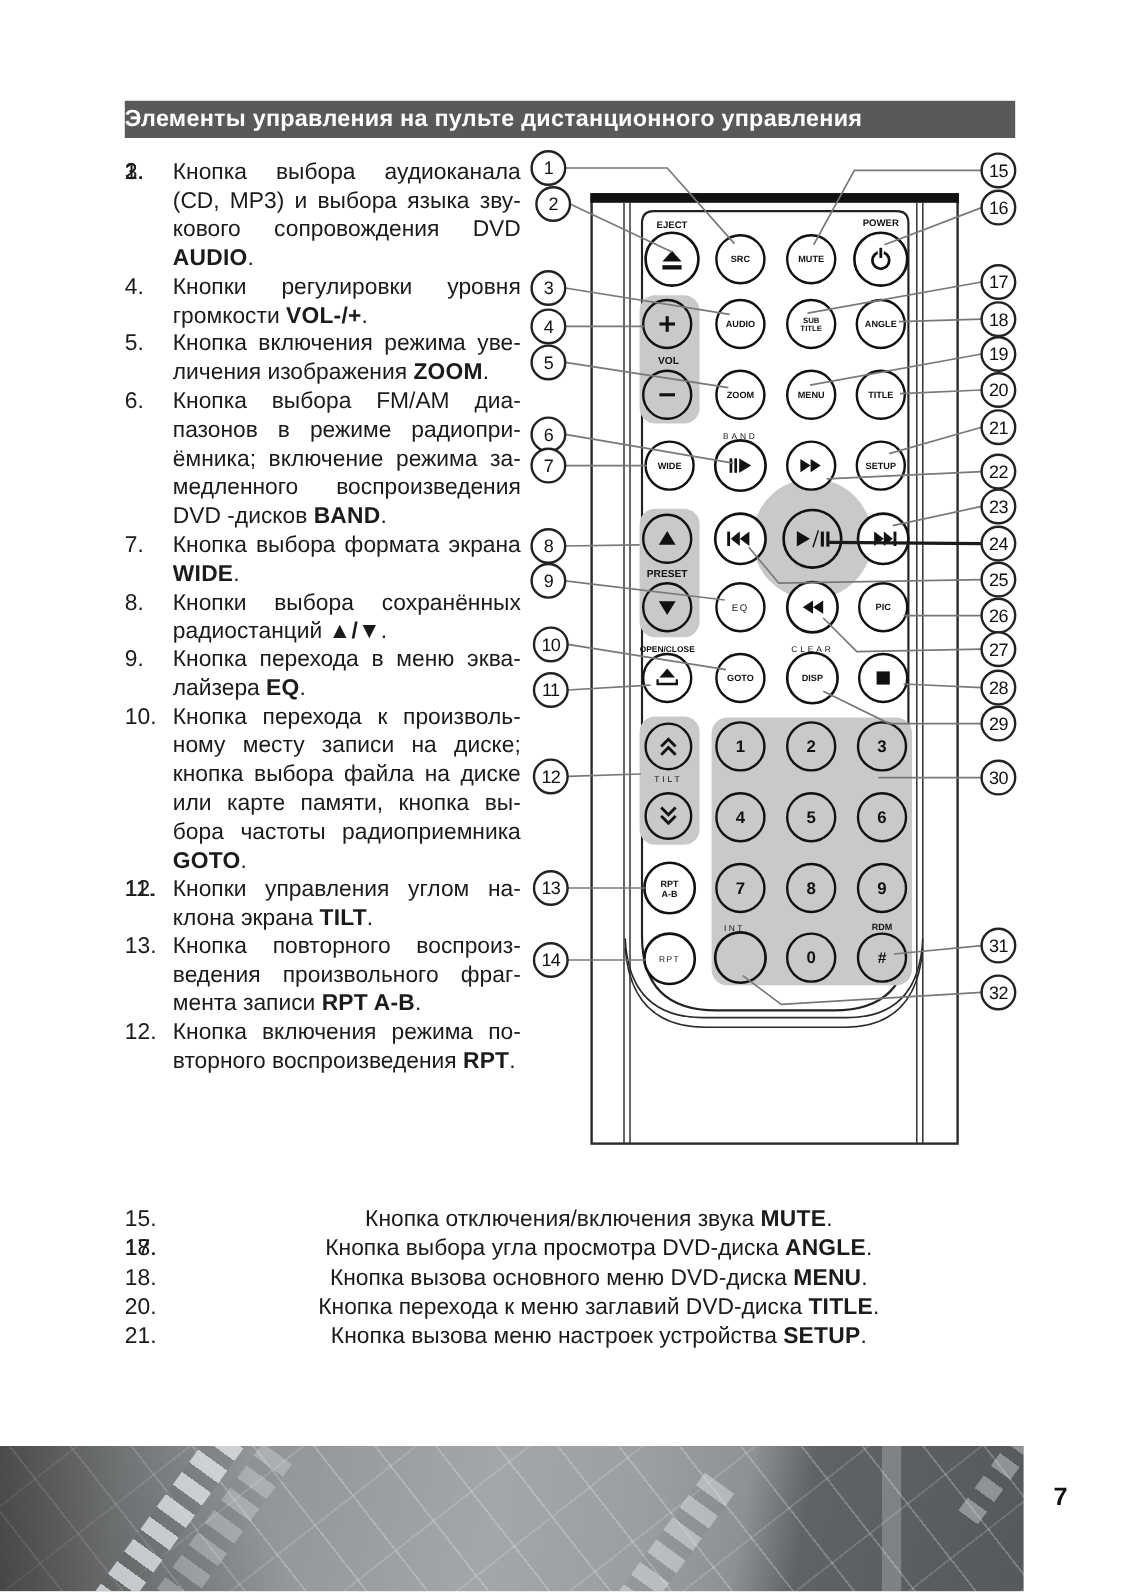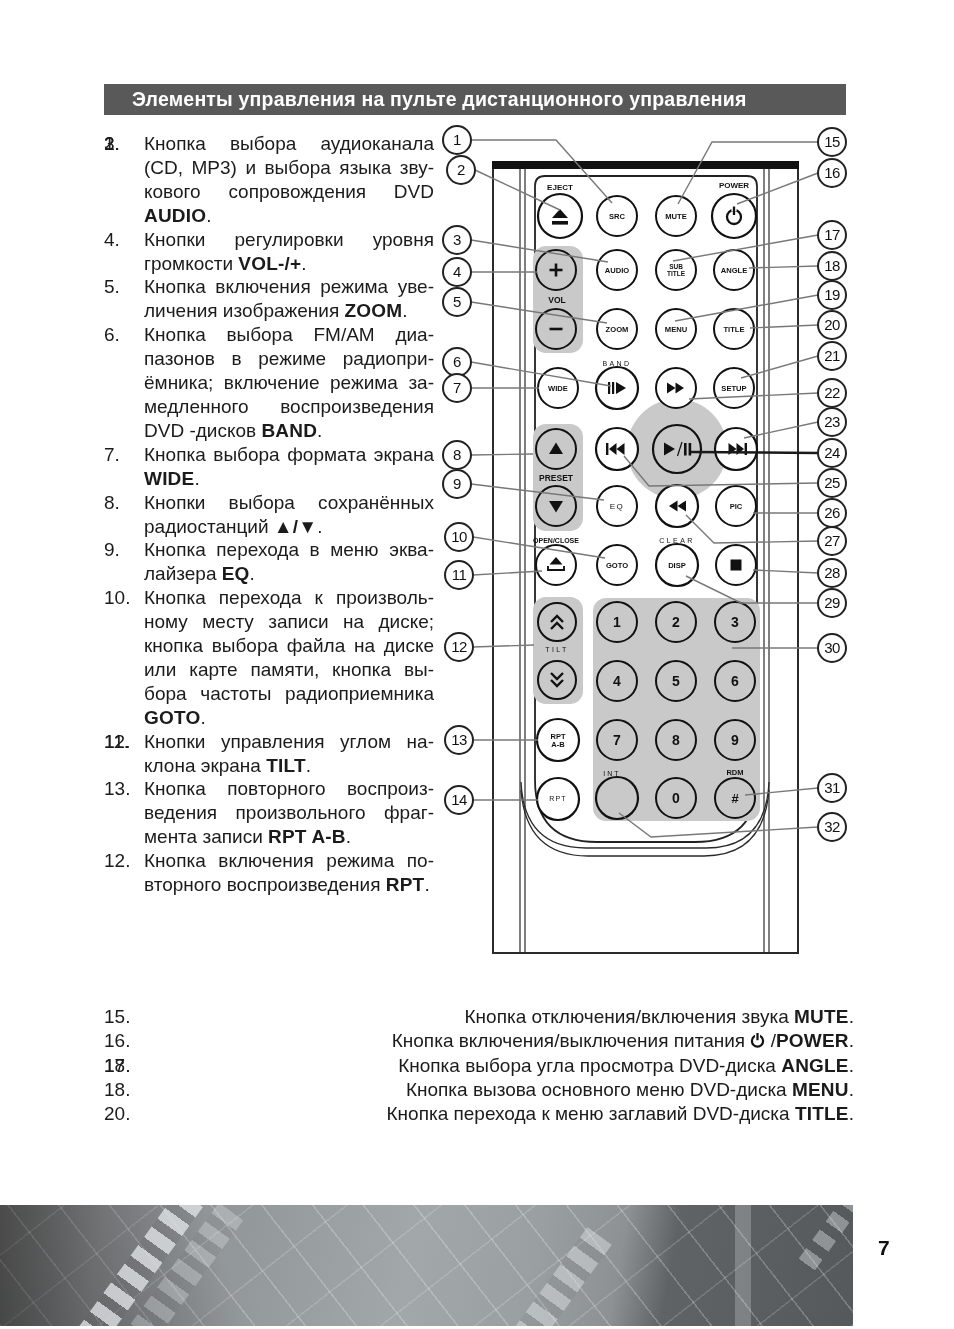--- a/index.html
+++ b/index.html
@@ -1,24 +1,24 @@
 <!DOCTYPE html>
 <html><head>
 <meta charset="utf-8">
 <style>
   html,body{margin:0;padding:0;background:#fff;}
   .page{position:relative;width:954px;height:1329px;background:#fff;overflow:hidden;
         font-family:"Liberation Sans",sans-serif;color:#1b1b1b;}
   .header-bar{position:absolute;left:104px;top:84px;width:742px;height:31px;background:#595959;}
   .header-bar span{display:block;color:#fff;font-size:19.5px;font-weight:700;line-height:31px;
-        letter-spacing:.2px;margin-left:28px;}
+        letter-spacing:.2px;}
   .list-left{position:absolute;left:104px;top:132px;width:330px;font-size:19px;line-height:23.9px;}
   .list-bottom{position:absolute;left:104px;top:1005px;width:750px;font-size:19px;line-height:24.3px;}
   .li{position:relative;padding-left:40px;text-align:justify;hyphens:manual;-webkit-hyphens:manual;}
-  .list-bottom .li{text-align:right;}
+  .list-bottom .li{text-align:center;}
   .li .num{position:absolute;left:0;top:0;}
   .li b{font-weight:700;letter-spacing:.2px;}
   .inline-icon{display:inline-block;vertical-align:-1px;line-height:0;}
   .inline-icon svg{display:inline-block;}
   #remote-svg{position:absolute;left:440px;top:125px;width:420px;height:840px;}
   #remote-svg text{font-family:"Liberation Sans",sans-serif;fill:#111;}
   .page-number{position:absolute;left:878px;top:1236px;font-size:21px;font-weight:700;color:#111;}
   .filmstrip{position:absolute;left:0;top:1205px;width:853px;height:121px;overflow:hidden;
       background:
         repeating-linear-gradient(52deg, rgba(255,255,255,.22) 0 1.6px, rgba(255,255,255,0) 1.6px 40px),
@@ -55,29 +55,25 @@
       <div class="li"><span class="num">8.</span><span class="txt">Кнопки выбора сохранённых радиостанций <b>▲/▼</b>.</span></div>
       <div class="li"><span class="num">9.</span><span class="txt">Кнопка перехода в меню эква­лайзера <b>EQ</b>.</span></div>
       <div class="li"><span class="num">10.</span><span class="txt">Кнопка перехода к произволь­ному месту записи на диске; кнопка выбора файла на диске или карте памяти, кнопка вы­бора частоты радиоприемника <b>GOTO</b>.</span></div>
       <div class="li"><span class="num">11.</span></div>
       <div class="li"><span class="num">12.</span><span class="txt">Кнопки управления углом на­клона экрана <b>TILT</b>.</span></div>
       <div class="li"><span class="num">13.</span><span class="txt">Кнопка повторного воспроиз­ведения произвольного фраг­мента записи <b>RPT A-B</b>.</span></div>
       <div class="li"><span class="num">12.</span><span class="txt">Кнопка включения режима по­вторного воспроизведения <b>RPT</b>.</span></div>
     </div>
   <div class="list-bottom" id="list-bottom">
       <div class="li"><span class="num">15.</span><span class="txt">Кнопка отключения/включения звука <b>MUTE</b>.</span></div>
-      <div class="li"><span class="num">16.</span><span class="txt">Кнопка включения/выключения питания <span class="inline-icon"><svg width="15" height="16" viewBox="0 0 15 16">
-              <circle cx="7.5" cy="9" r="5.6" fill="none" stroke="#111" stroke-width="2.2"></circle>
-              <rect x="5" y="1" width="5" height="5.6" fill="#fff"></rect>
-              <line x1="7.5" y1="1" x2="7.5" y2="8.2" stroke="#111" stroke-width="2.2"></line>
-            </svg></span> /<b>POWER</b>.</span></div>
       <div class="li"><span class="num">17.</span></div>
       <div class="li"><span class="num">18.</span><span class="txt">Кнопка выбора угла просмотра DVD-диска <b>ANGLE</b>.</span></div>
       <div class="li"><span class="num">18.</span><span class="txt">Кнопка вызова основного меню DVD-диска <b>MENU</b>.</span></div>
       <div class="li"><span class="num">20.</span><span class="txt">Кнопка перехода к меню заглавий DVD-диска <b>TITLE</b>.</span></div>
+      <div class="li"><span class="num">21.</span><span class="txt">Кнопка вызова меню настроек устройства <b>SETUP</b>.</span></div>
     </div>
 
   <svg id="remote-svg" viewBox="440 125 420 840">
       <rect x="493" y="162" width="305" height="791" fill="#fff" stroke="#2a2a2a" stroke-width="2"></rect>
       <rect x="492" y="161" width="307" height="8" fill="#111"></rect>
       <line x1="520" y1="169" x2="520" y2="953" stroke="#2a2a2a" stroke-width="1.2"></line>
       <line x1="525" y1="169" x2="525" y2="953" stroke="#2a2a2a" stroke-width="1.2"></line>
       <line x1="764" y1="169" x2="764" y2="953" stroke="#2a2a2a" stroke-width="1.2"></line>
       <line x1="769" y1="169" x2="769" y2="953" stroke="#2a2a2a" stroke-width="1.2"></line>
       <path d="M521,782 Q524,848 586,848 H706 Q766,848 769,782" fill="none" stroke="#2a2a2a" stroke-width="1.3"></path>

